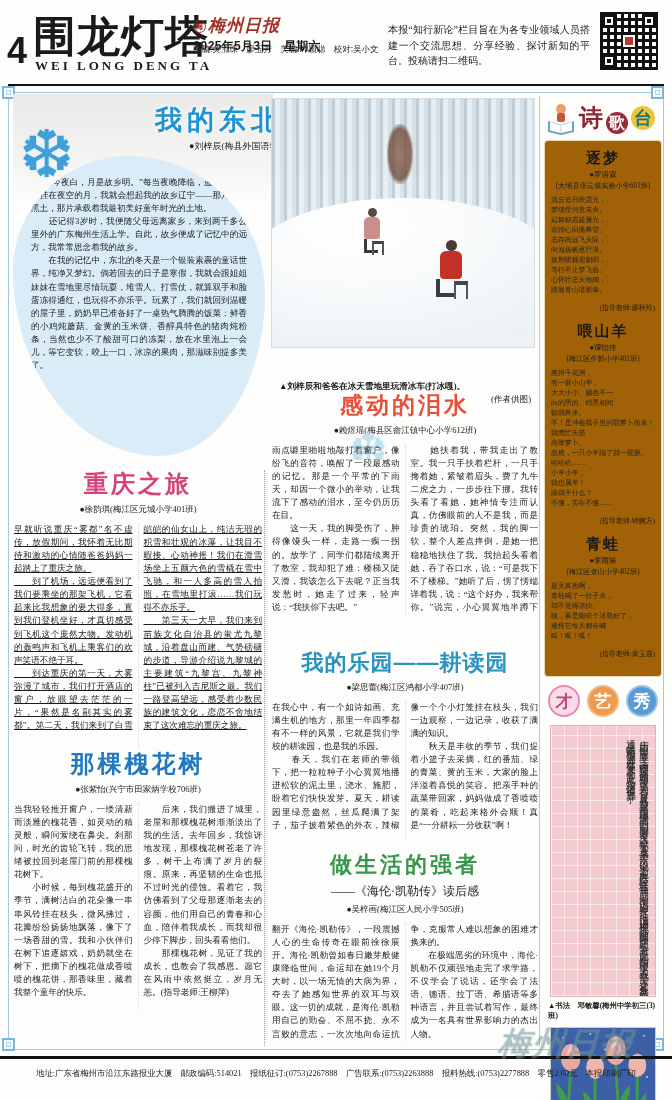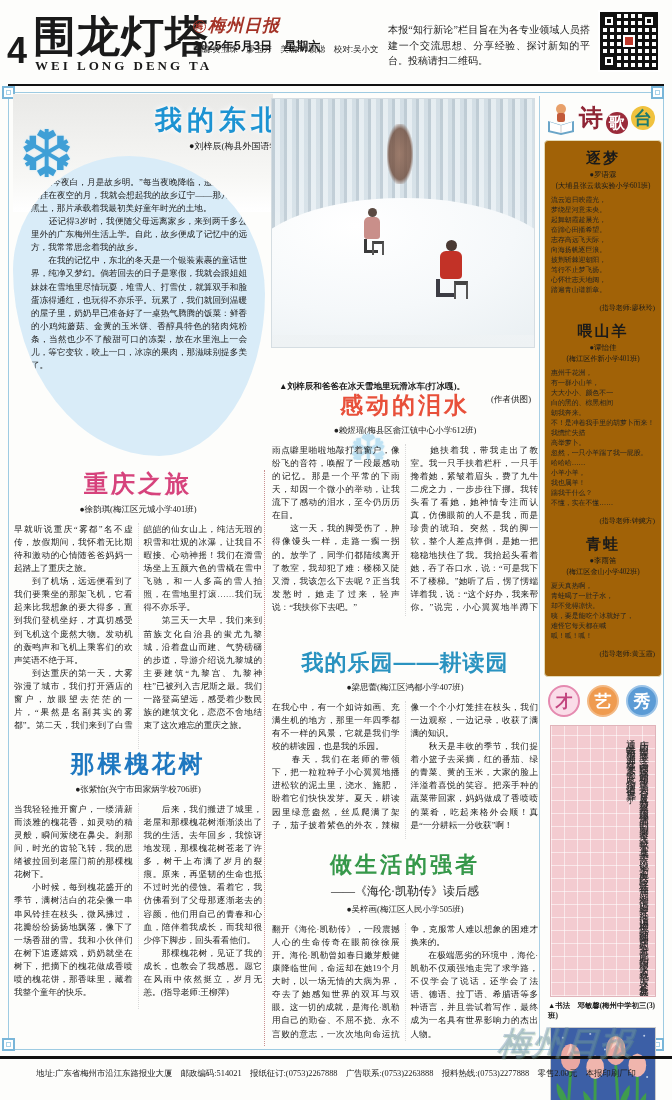--- a/index.html
+++ b/index.html
@@ -75,21 +75,21 @@
   #chongqing .art-title { font-size:24px; color:#d6437c; }
   #locust { left:14px; top:748px; width:248px; height:268px; }
   #locust .art-title { font-size:24px; color:#1f78c0; }
   #tears { left:272px; top:390px; width:266px; height:238px; }
   #tears .art-title { font-size:23px; color:#e8503a; }
   #garden { left:272px; top:648px; width:266px; height:198px; }
   #garden .art-title { font-size:22px; color:#2a93c0; letter-spacing:1px; }
   #strong { left:272px; top:850px; width:266px; height:196px; }
   #strong .art-title { font-size:22px; color:#36984a; }
   .art-subtitle { text-align:center; font-size:12px; font-weight:normal; margin-top:3px; }
-  #chongqing .art-body { height:226px; }
+  #chongqing .art-body { height:226px;text-decoration:underline; }
   #locust .art-body { height:206px; }
   #tears .art-body { height:172px; }
   #garden .art-body { height:138px; }
   #strong .art-body { height:118px; }
 
   
   .sidebar { position:absolute; left:544px; top:96px; width:118px; }
   .poetry-head { display:flex; align-items:center; gap:3px; height:44px; padding-left:2px; }
   .ph-char { font-weight:bold; font-family:"Liberation Sans",sans-serif; }
   .ph-1 { font-size:24px; color:#8f2636; }

